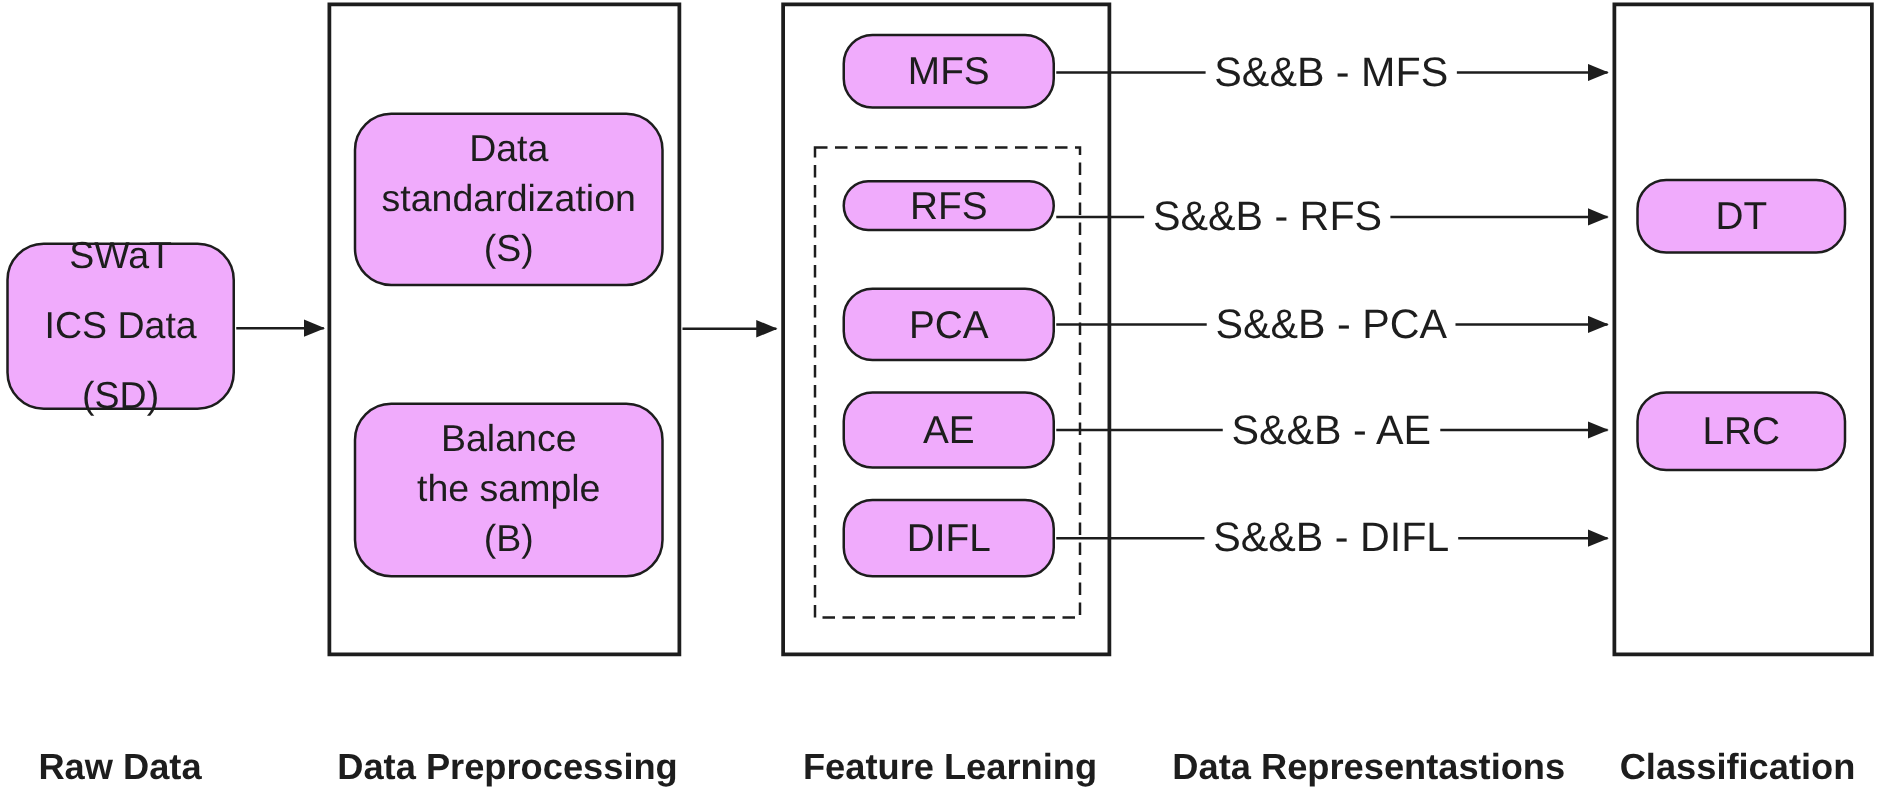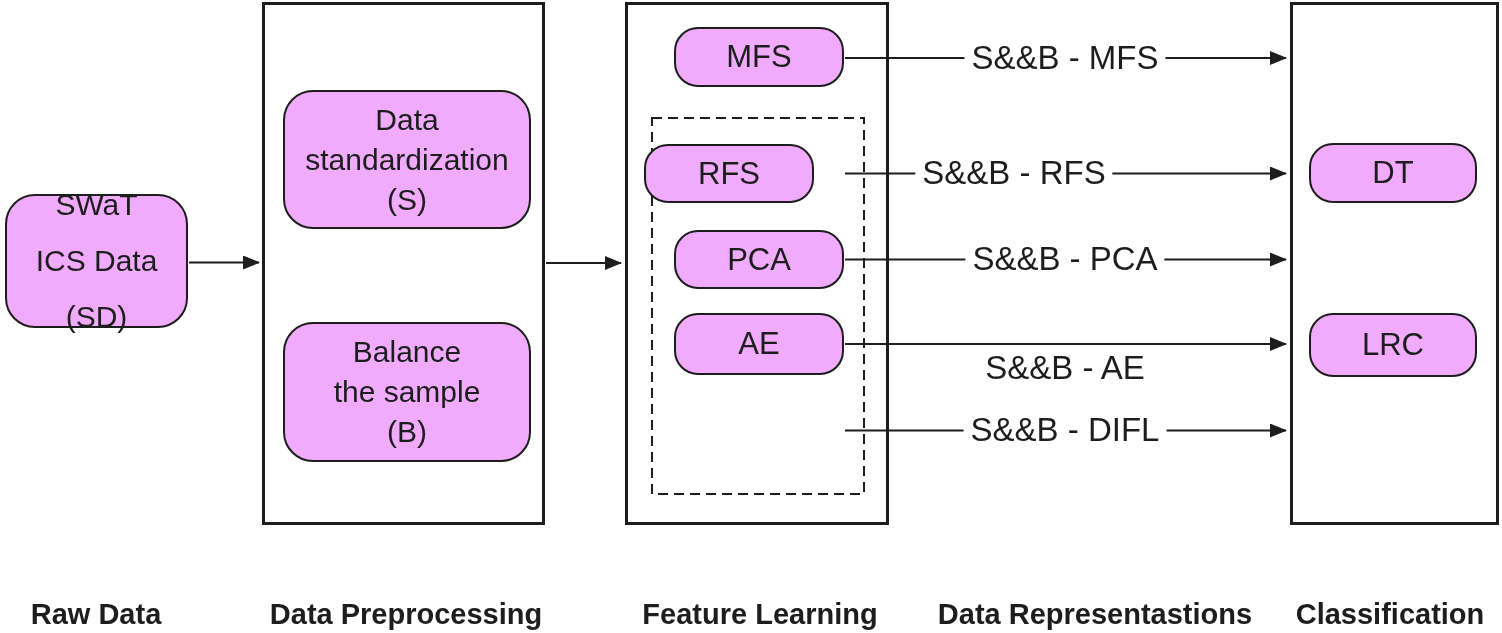--- a/index.html
+++ b/index.html
@@ -103,41 +103,44 @@
   </div>
   <div class="rbox" style="left:283px; top:322px; width:248px; height:140px; border-radius:30px;">
     <span class="tline">Balance</span>
     <span class="tline">the sample</span>
     <span class="tline">(B)</span>
   </div>
 
   <div class="rbox onez" style="left:674px; top:27px; width:170px; height:60px; border-radius:24px;">
     <span class="tline">MFS</span>
   </div>
-  <div class="rbox onez" style="left:644px; top:144px; width:170px; height:59px; border-radius:24px;">
+  <div class="rbox onez" style="left:674px; top:144px; width:170px; height:41px; border-radius:24px;">
     <span class="tline">RFS</span>
   </div>
   <div class="rbox onez" style="left:674px; top:230px; width:170px; height:59px; border-radius:24px;">
     <span class="tline">PCA</span>
   </div>
   <div class="rbox onez" style="left:674px; top:313px; width:170px; height:62px; border-radius:24px;text-align:center;">
     <span class="tline">AE</span>
+  </div>
+  <div class="rbox onez" style="left:674px; top:399px; width:170px; height:63px; border-radius:24px;">
+    <span class="tline">DIFL</span>
   </div>
 
   <div class="rbox onez" style="left:1309px; top:143px; width:168px; height:60px; border-radius:24px;">
     <span class="tline">DT</span>
   </div>
   <div class="rbox onez" style="left:1309px; top:313px; width:168px; height:64px; border-radius:24px;">
     <span class="tline">LRC</span>
   </div>
 
   <div class="arrow-label" style="left:1065px; top:43px;">S&amp;&amp;B - MFS</div>
   <div class="arrow-label" style="left:1014px; top:158px;">S&amp;&amp;B - RFS</div>
   <div class="arrow-label" style="left:1065px; top:244px;">S&amp;&amp;B - PCA</div>
-  <div class="arrow-label" style="left:1065px; top:329px;margin-top:24px;">S&amp;&amp;B - AE</div>
+  <div class="arrow-label" style="left:1065px; top:329px;">S&amp;&amp;B - AE</div>
   <div class="arrow-label" style="left:1065px; top:415px;">S&amp;&amp;B - DIFL</div>
 
   <div class="col-label" style="left:96px;">Raw Data</div>
   <div class="col-label" style="left:406px;">Data Preprocessing</div>
   <div class="col-label" style="left:760px;">Feature Learning</div>
   <div class="col-label" style="left:1095px;text-align:center;">Data Representastions</div>
   <div class="col-label" style="left:1390px;">Classification</div>
 
 </div>
 

